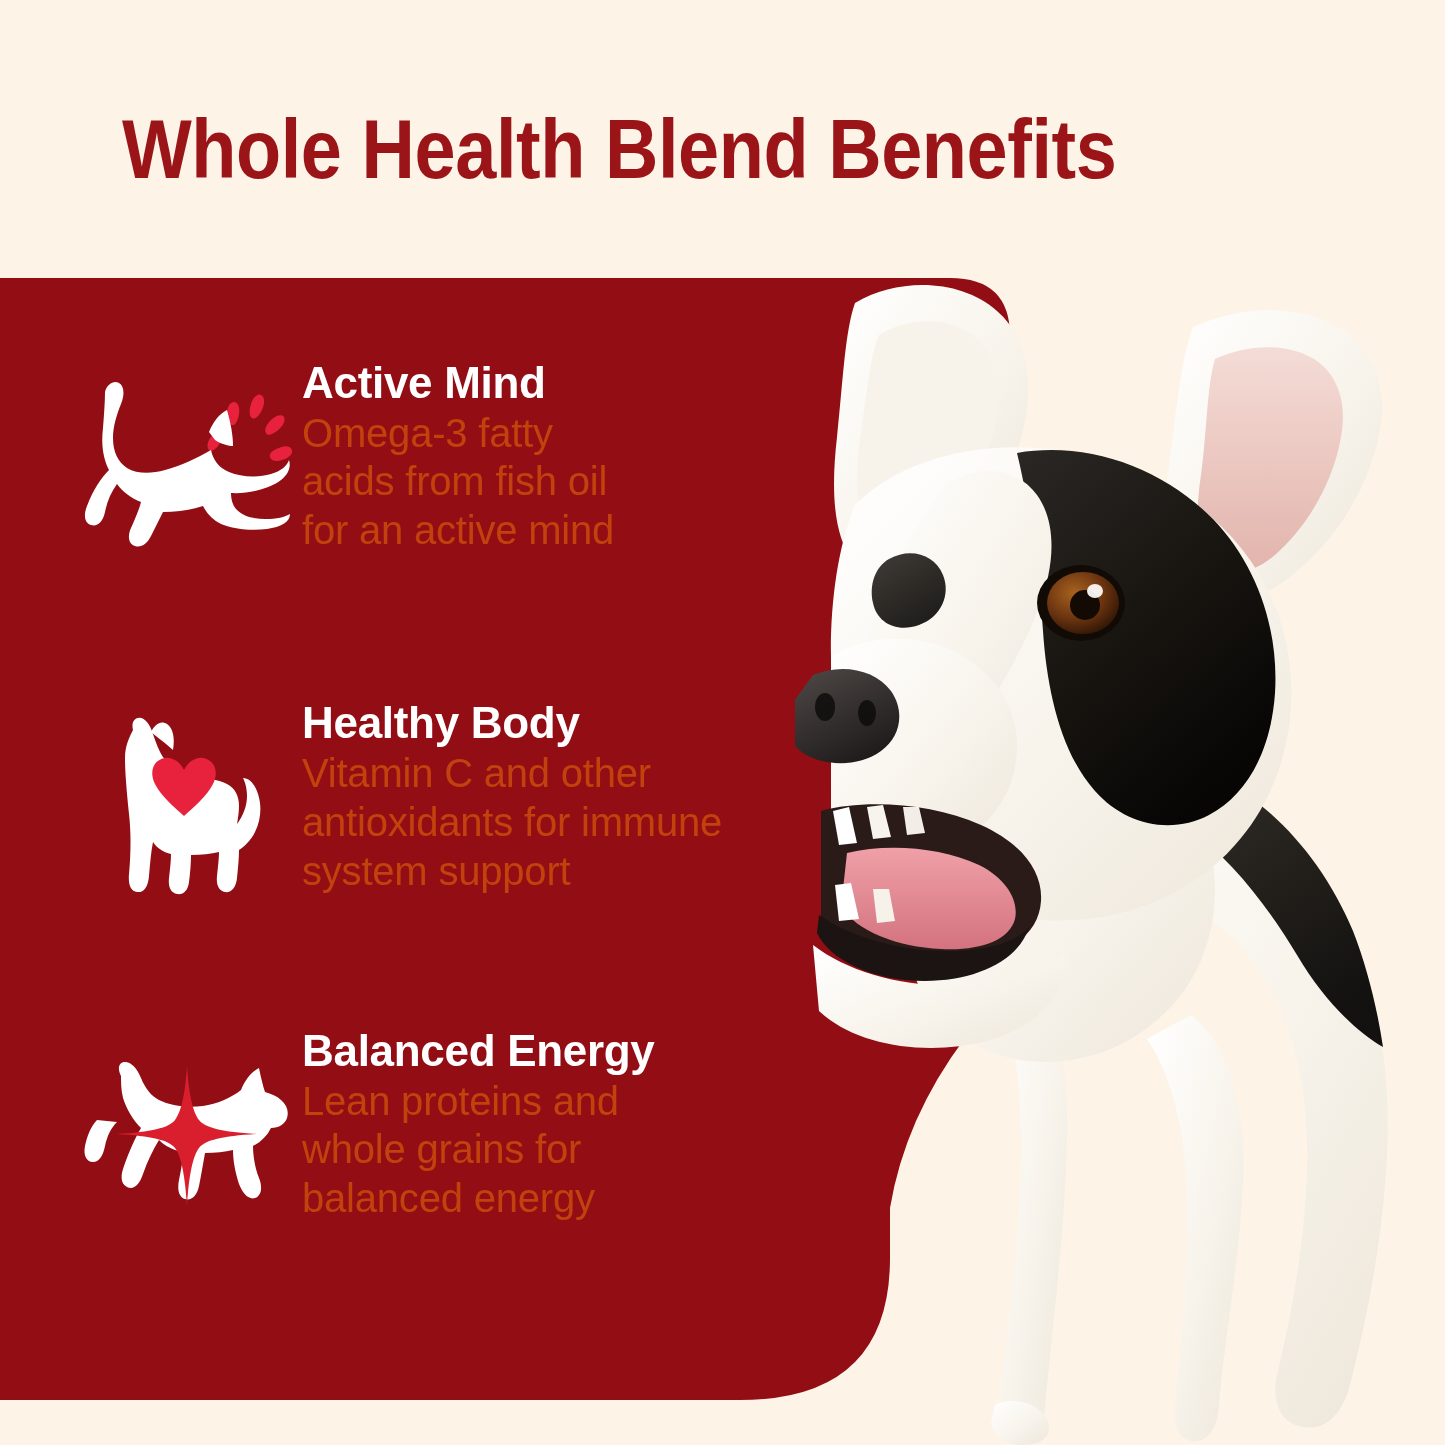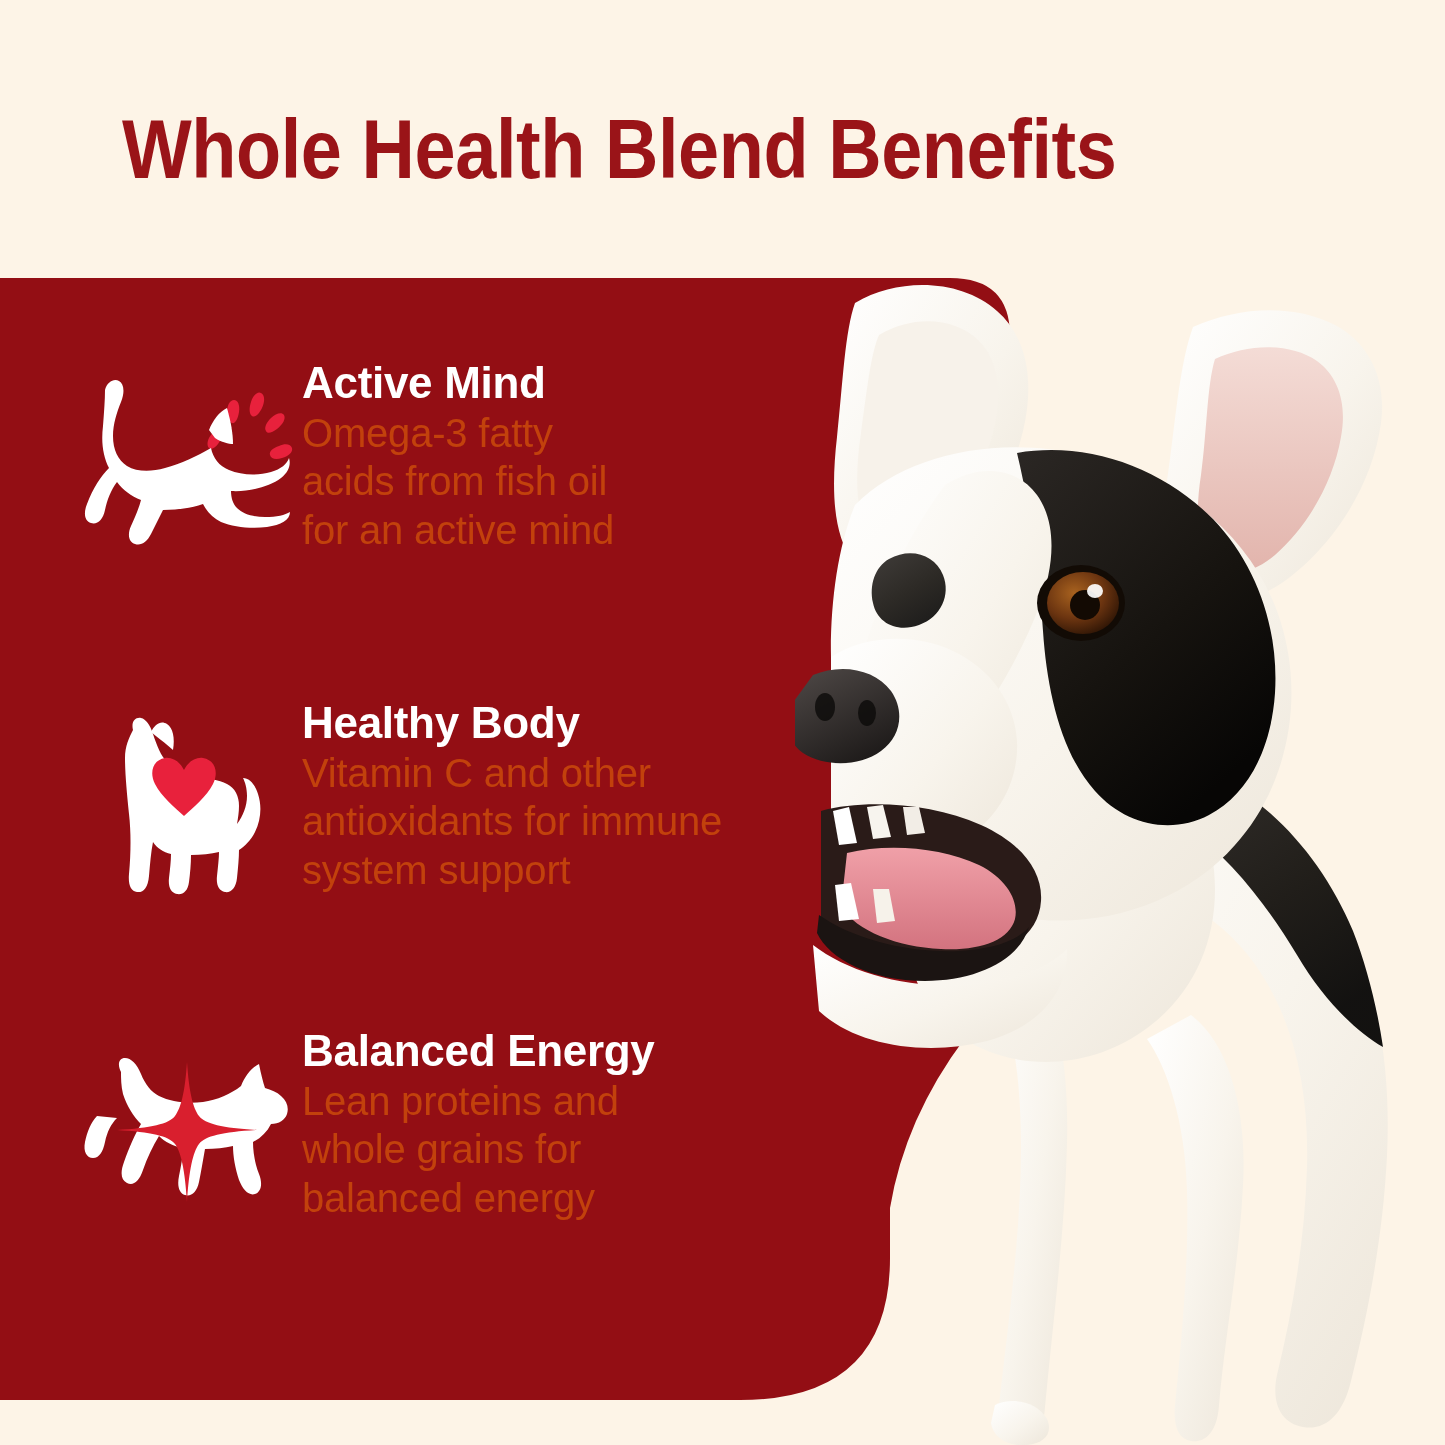--- a/index.html
+++ b/index.html
@@ -42,21 +42,21 @@
 
   
   .benefits{
     position:absolute; left:0; top:278px; width:1010px; height:1122px;
     z-index:3;
     padding:0;
   }
   .benefit{
     position:absolute;
     display:flex;
-    align-items:flex-start;
+    align-items:center;
   }
   .benefit .icon-wrap{
     width:230px;
     flex:0 0 230px;
     display:flex;
     justify-content:center;
     align-items:flex-start;
   }
   .benefit .icon-wrap svg{ display:block; }
   .benefit .copy{ padding-top:2px; }

